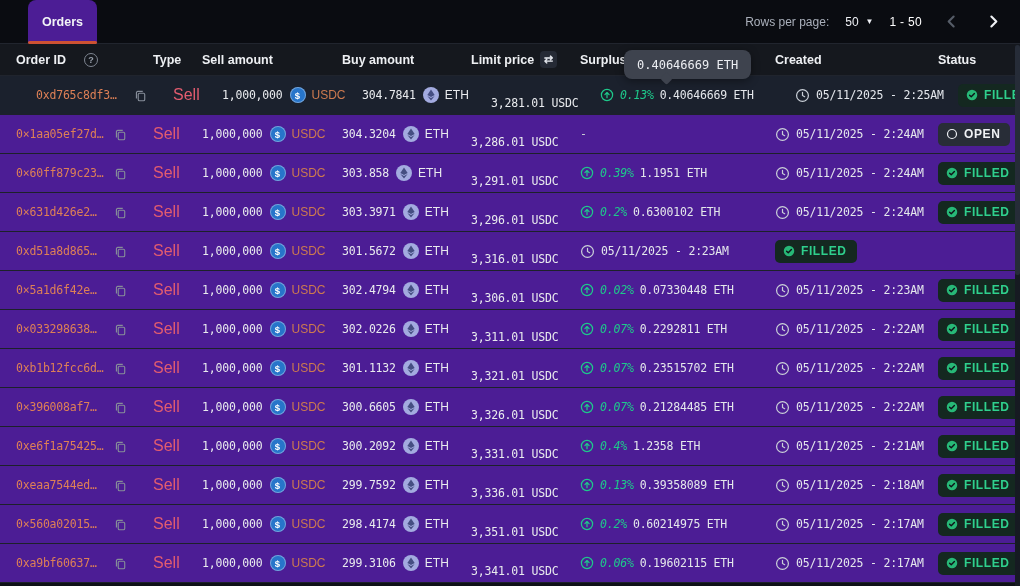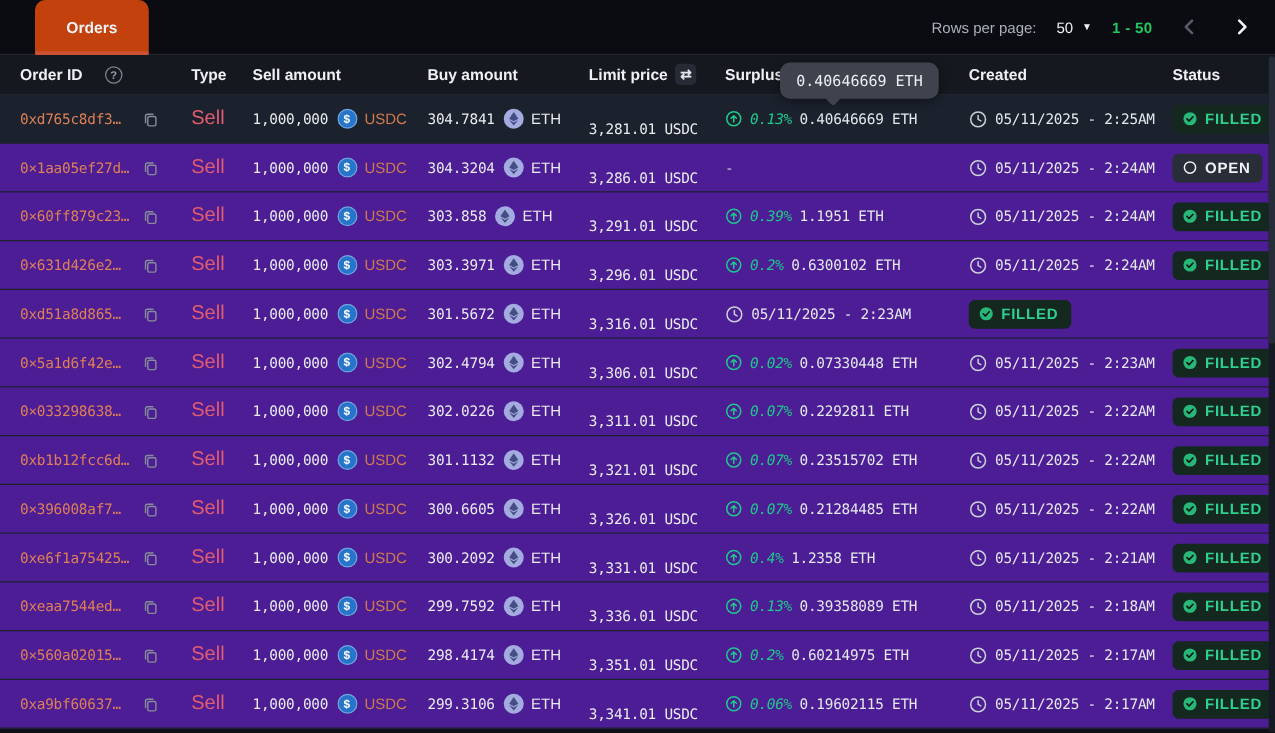--- a/index.html
+++ b/index.html
@@ -2,41 +2,41 @@
 <html><head>
 <meta charset="utf-8">
 <style>
   * { margin:0; padding:0; box-sizing:border-box; }
   html,body { background:#07090d; }
   body { width:1020px; height:586px; overflow:hidden; font-family:"Liberation Sans", sans-serif; }
   .app { position:relative; width:1020px; height:586px; background:#0e1117; color:#e9ebee; overflow:hidden; }
 
   
   .topbar { position:relative; height:44px; background:#0a0c11; border-bottom:1px solid #21252e; display:flex; align-items:stretch; }
-  .tab { margin-left:28px; position:relative; display:flex; align-items:center; padding:0 25px; background:#c2410c; border-radius:8px 8px 0 0; font-size:12.5px; font-weight:700; color:#f1f3f6; cursor:pointer; }
+  .tab { margin-left:28px; position:relative; display:flex; align-items:center; padding:0 14px; background:#4c1d95; border-radius:8px 8px 0 0; font-size:12.5px; font-weight:700; color:#f1f3f6; cursor:pointer; }
   .tab::after { content:""; position:absolute; left:0; right:0; bottom:-1px; height:3px; background:#cd5233; border-radius:2px; }
   .topbar-right { margin-left:auto; margin-right:14px; display:flex; align-items:center; gap:16px; font-size:12px; }
   .rpp-label { color:#aab0bb; }
   .rpp-select { display:flex; align-items:center; gap:7px; color:#eef0f4; cursor:pointer; font-size:12px; }
   .rpp-select .dd { font-size:8px; color:#eef0f4; }
-  .range { color:#22c55e; letter-spacing:.3px;font-weight:bold; }
+  .range { color:#ffffff; letter-spacing:.3px; }
   .pgbtn { background:none; border:none; width:26px; height:26px; display:flex; align-items:center; justify-content:center; cursor:pointer; color:#f0f2f5; }
   .pgbtn.disabled { color:#565d68; cursor:default; }
 
   
   .grid { display:grid; grid-template-columns:153px 49px 140px 129px 109px 195px 163px 1fr; align-items:center; }
   .thead { height:32px; background:#15181e; font-size:12.5px; font-weight:700; color:#eef0f3; border-bottom:1px solid #20242d; }
   .th { display:flex; align-items:center; gap:6px; white-space:nowrap; }
   .th:first-child { padding-left:16px;gap:18px; }
   .help-icon { width:14px; height:14px; border:1px solid #7e8591; border-radius:50%; color:#98a0ac; font-size:9px; font-weight:700; display:inline-flex; align-items:center; justify-content:center; }
   .sort-icon { width:17px; height:17px; background:#252a35; border-radius:4px; color:#e3e6ec; font-size:11px; display:inline-flex; align-items:center; justify-content:center; cursor:pointer; }
 
   .tbody { background:#0e1117; }
   .tr { height:39px; border-bottom:1px solid #1d212a; background:#4c1d95; font-size:12.5px; }
-  .tr.hl { background:#1b212d; }
+  .tr.hl { background:#1b212d;padding-left:20px; }
   .td { display:flex; align-items:center; white-space:nowrap; overflow:visible; }
   .num { font-family:"DejaVu Sans Mono", monospace; font-size:11.5px; letter-spacing:-0.2px; }
 
   .c-id { padding-left:16px; }
   .oid { color:#de8056; width:92px; overflow:hidden; text-decoration:none; cursor:pointer; }
   .copy { color:#868d99; display:inline-flex; margin-left:6px; cursor:pointer; }
   .c-type { color:#e25c6f; font-size:16px; }
   .coin { width:16px; height:16px; border-radius:50%; display:inline-flex; align-items:center; justify-content:center; margin:0 6px 0 7px; flex:none; }
   .usdc { background:#2775ca; color:#fff; font-size:9.5px; font-weight:700; box-shadow:inset 0 0 0 1px rgba(255,255,255,.35); }
   .eth { background:#a3abe0; }

